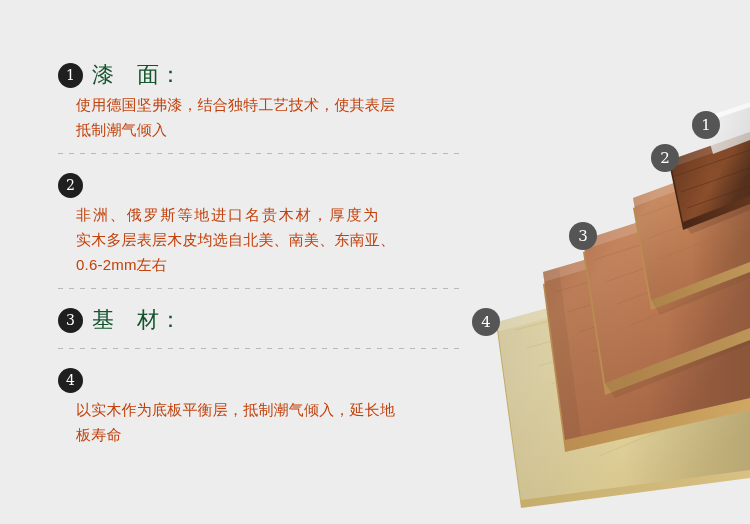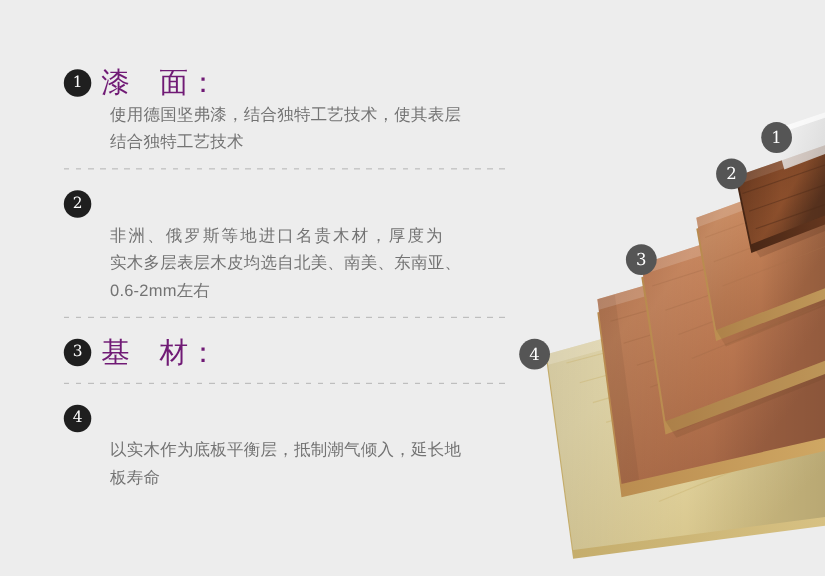--- a/index.html
+++ b/index.html
@@ -50,32 +50,32 @@
     font-size: 14px;
     line-height: 25px;
     text-align: center;
     font-family: "DejaVu Serif", "Liberation Serif", serif;
     flex: 0 0 auto;
     margin-right: 9px;
     letter-spacing: 0;
   }
 
   .spec-title {
-    font-size: 26px;
-    color: #701a75;
+    font-size: 22px;
+    color: #14532d;
     letter-spacing: 0.5px;
     white-space: pre;
     font-weight: 400;
   }
 
   .spec-body {
-    margin-left: 42px;
+    margin-left: 18px;
     font-size: 15px;
     line-height: 25px;
-    color: #737373;
+    color: #c2410c;
     letter-spacing: 0.2px;
     width: 370px;
   }
 
   .spec-body .ln {
     display: block;
     white-space: pre;
   }
   .spec-body .ln.justify {
     letter-spacing: 1.9px;
@@ -134,21 +134,21 @@
 
   <div class="spec-list">
 
     <div class="spec-item">
       <div class="spec-head">
         <div class="badge">1</div>
         <div class="spec-title">漆　面：</div>
       </div>
       <div class="spec-body">
         <span class="ln">使用德国坚弗漆，结合独特工艺技术，使其表层</span>
-        <span class="ln">结合独特工艺技术</span>
+        <span class="ln">抵制潮气倾入</span>
       </div>
       <div class="divider"></div>
     </div>
 
     <div class="spec-item">
       <div class="spec-head">
         <div class="badge">2</div>
       </div>
       <div class="spec-body">
         <span class="ln justify">非洲、俄罗斯等地进口名贵木材，厚度为</span>

